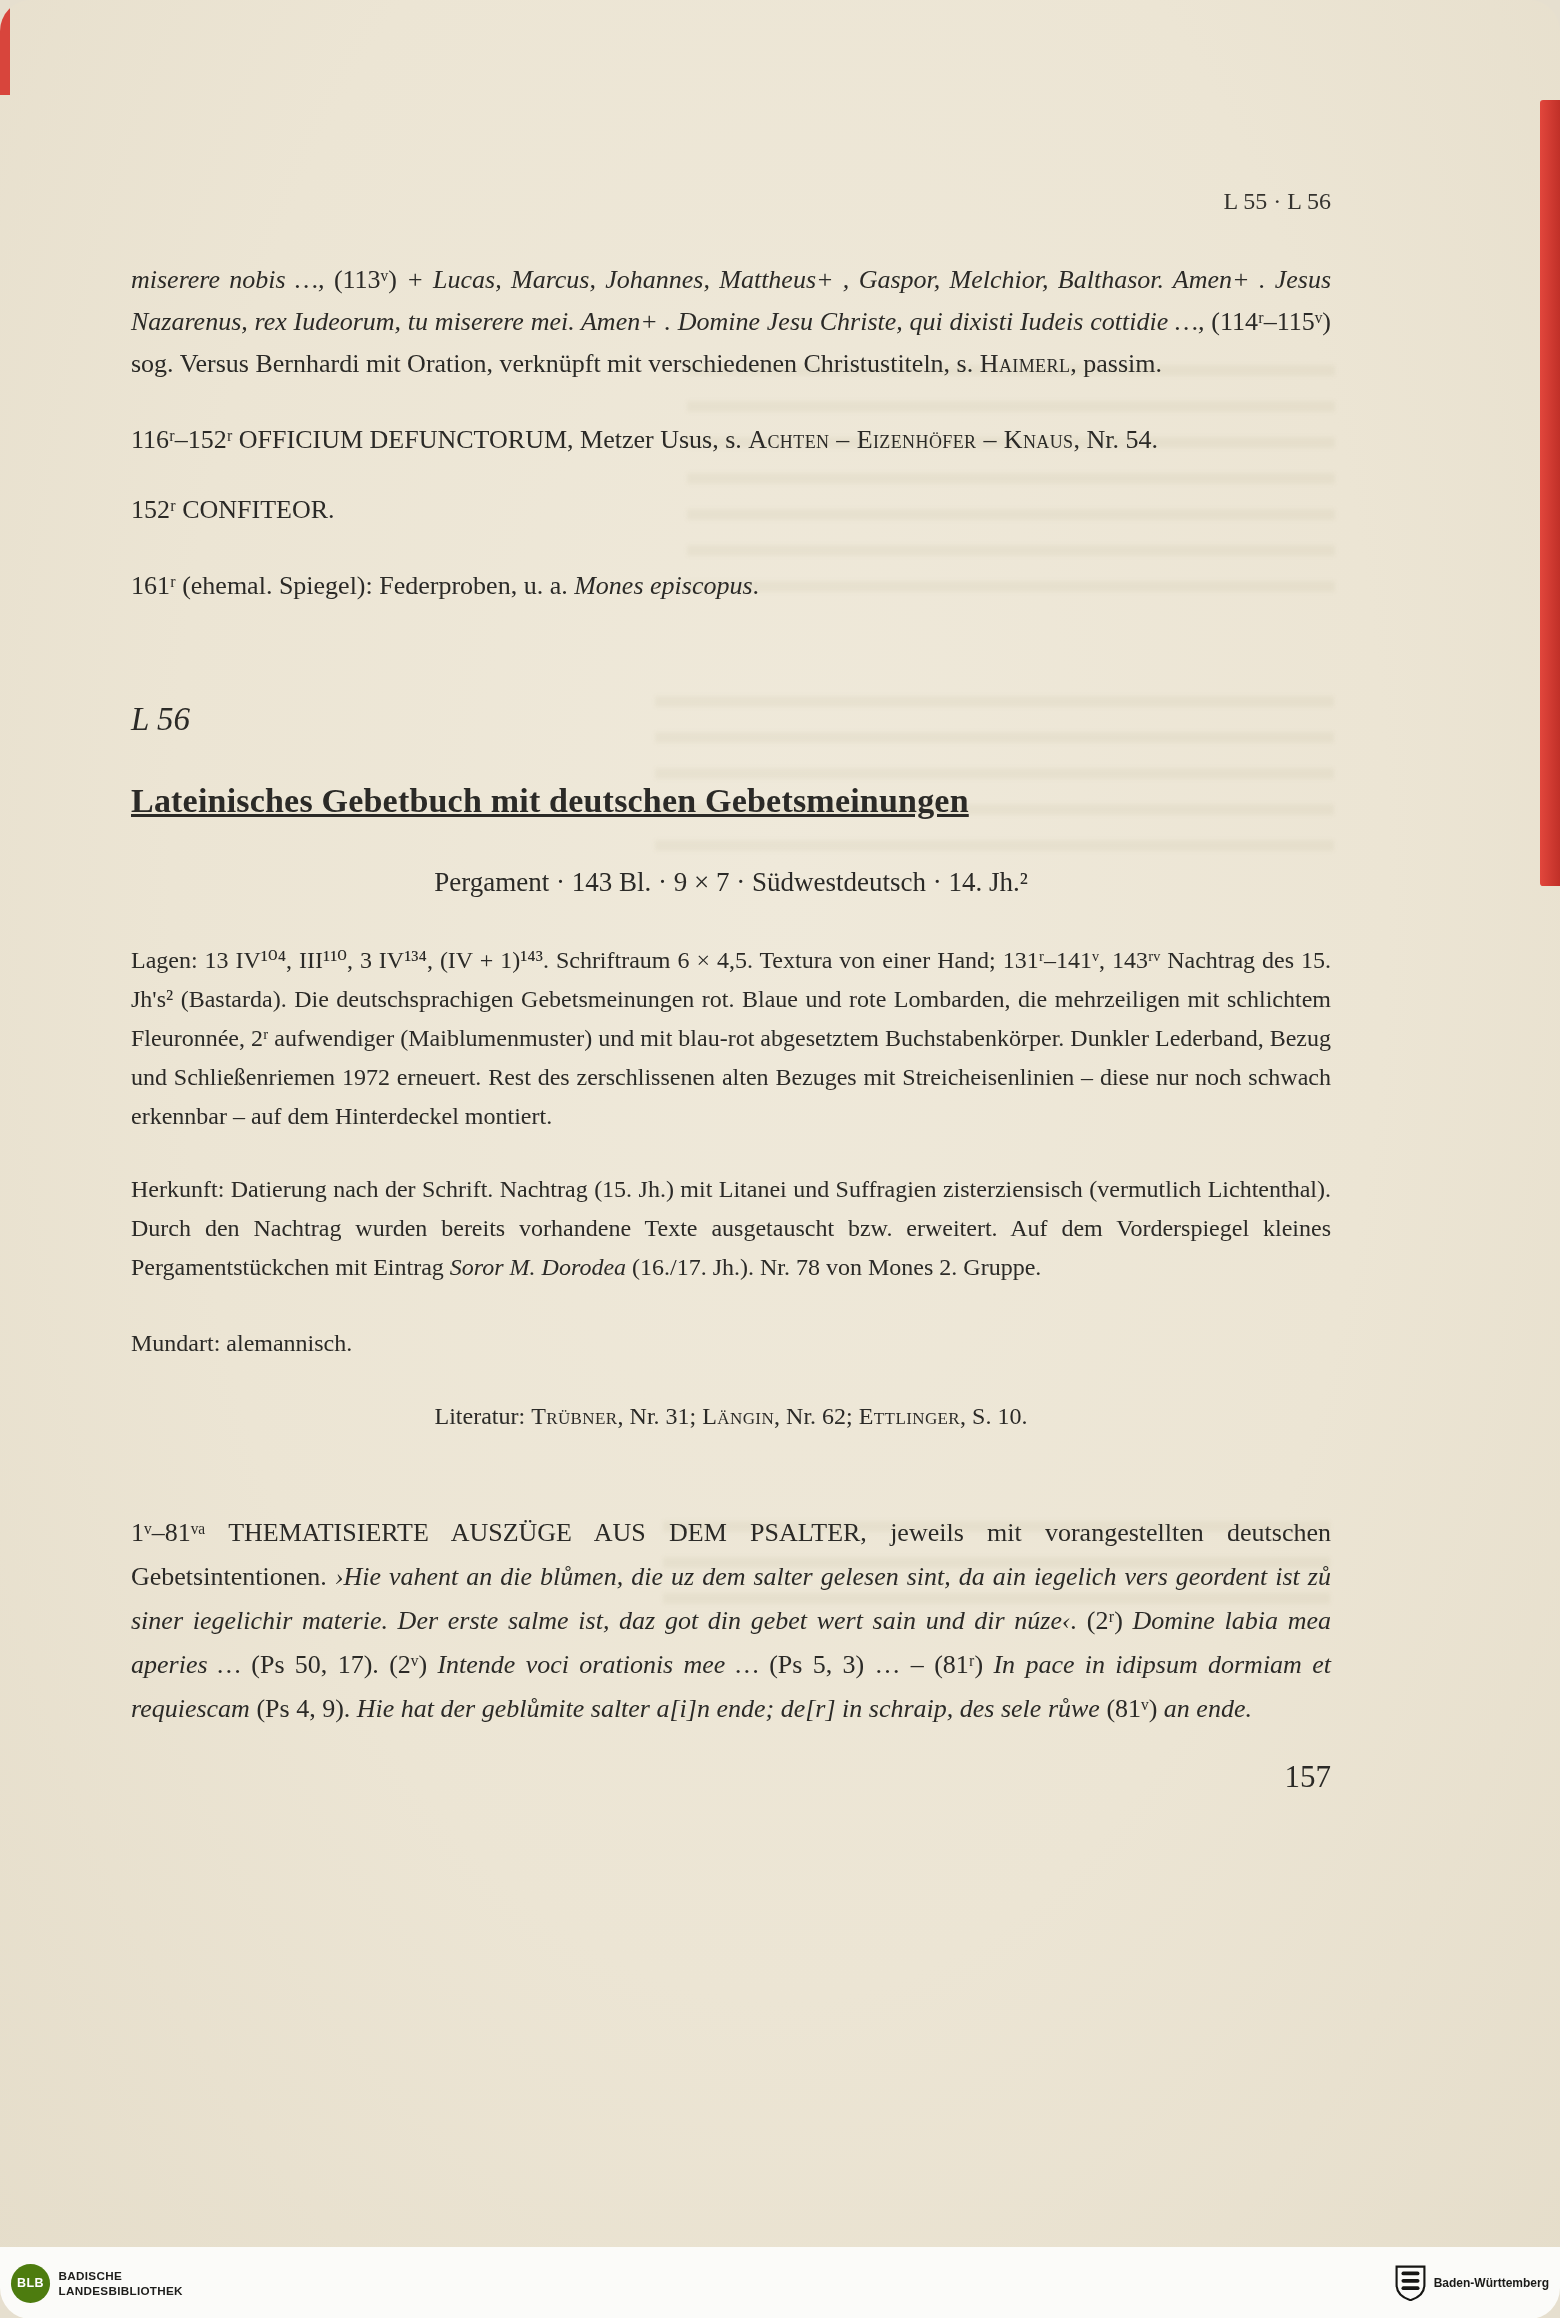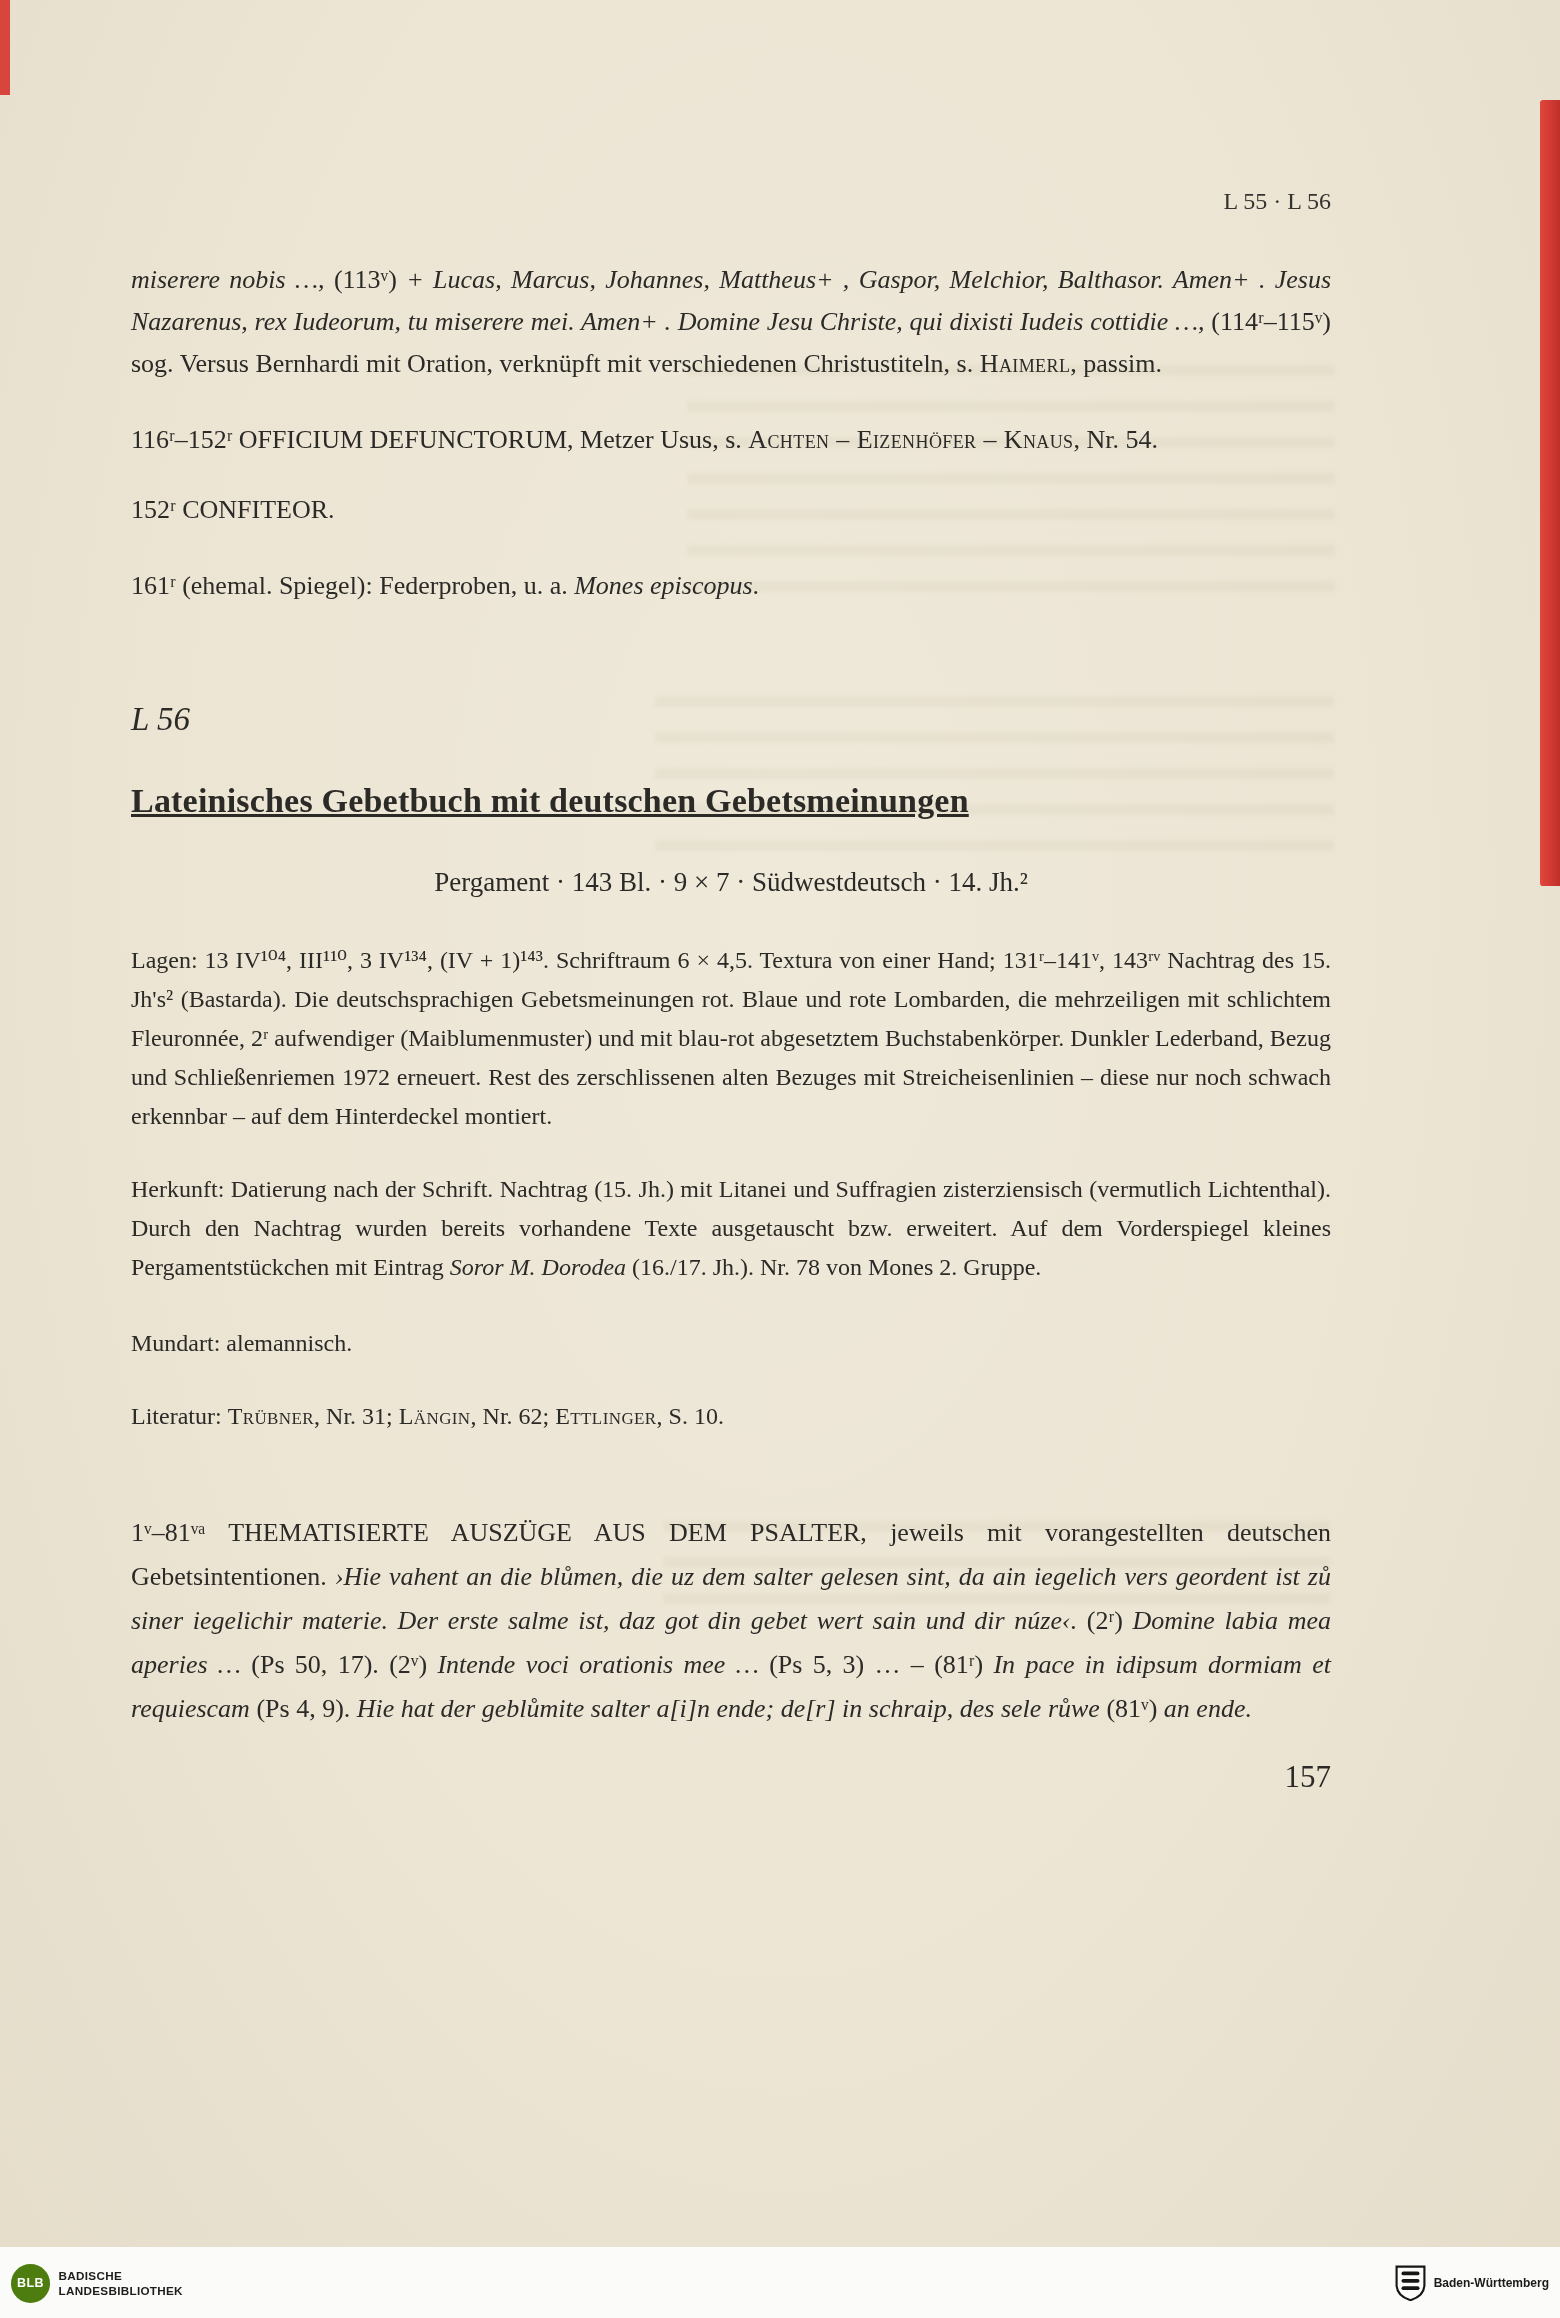--- a/index.html
+++ b/index.html
@@ -1,37 +1,37 @@
 <!DOCTYPE html>
 <html lang="de" style="font-size:12.5px"><head>
 <meta charset="utf-8">
 <style>
   html,body{margin:0;padding:0;background:#e6dfcf;}
   .scan{
     position:relative;width:1560px;height:2319px;overflow:hidden;
     background:radial-gradient(ellipse at 50% 38%, #efe9da 0%, #ece5d4 55%, #e5ddca 100%);
-    font-family:"Liberation Serif","DejaVu Serif",serif;color:#2b2a27;
+    font-family:"Liberation Serif","DejaVu Serif",serif;color:#2b2a27;border-radius:31px;
   }
   .content{position:absolute;left:131px;top:0;width:1200px;}
   p{margin:0;text-align:justify;}
   .folio-header{margin-top:186px;text-align:right;font-size:24px;line-height:31px;color:#35332f;}
   .body{font-size:26px;line-height:42px;}
   .p1{margin-top:42px}
   .p2{margin-top:34px}
   .p3{margin-top:28px}
   .p4{margin-top:31px}
   .p5{margin-top:34px}
   .sig{margin:94px 0 0 0;font-size:33px;font-weight:400;line-height:37px;font-style:italic;}
   .title{margin:42px 0 18px 0;font-size:34px;font-weight:700;line-height:41px;letter-spacing:0.2px;text-decoration:underline;}
   .material{margin-top:45px;font-size:27px;line-height:33px;text-align:center;}
   .small{font-size:24px;line-height:39px;}
   .codi{margin-top:42px}
   .prov{margin-top:34px}
   .dial{margin-top:37px;text-align:left;}
-  .lit{margin-top:34px;text-align:left;}
+  .lit{margin-top:34px;text-align:center;}
   .contents{margin-top:75px;font-size:26px;line-height:44px;}
   .page-number{margin-top:28px;text-align:right;font-size:31px;}
   .run-i{font-style:italic;}
   .run-sc{font-variant:small-caps;letter-spacing:0.4px;}
   
   .red-right{position:absolute;right:0;top:100px;width:20px;height:786px;
     background:linear-gradient(90deg,#e2463c,#c03028);border-radius:3.1px 0 0 3.1px;}
   .red-topleft{position:absolute;left:0;top:0;width:10px;height:95px;background:#d8453c;}
   
   .ghost{position:absolute;filter:blur(2.3px);opacity:.55;pointer-events:none;

